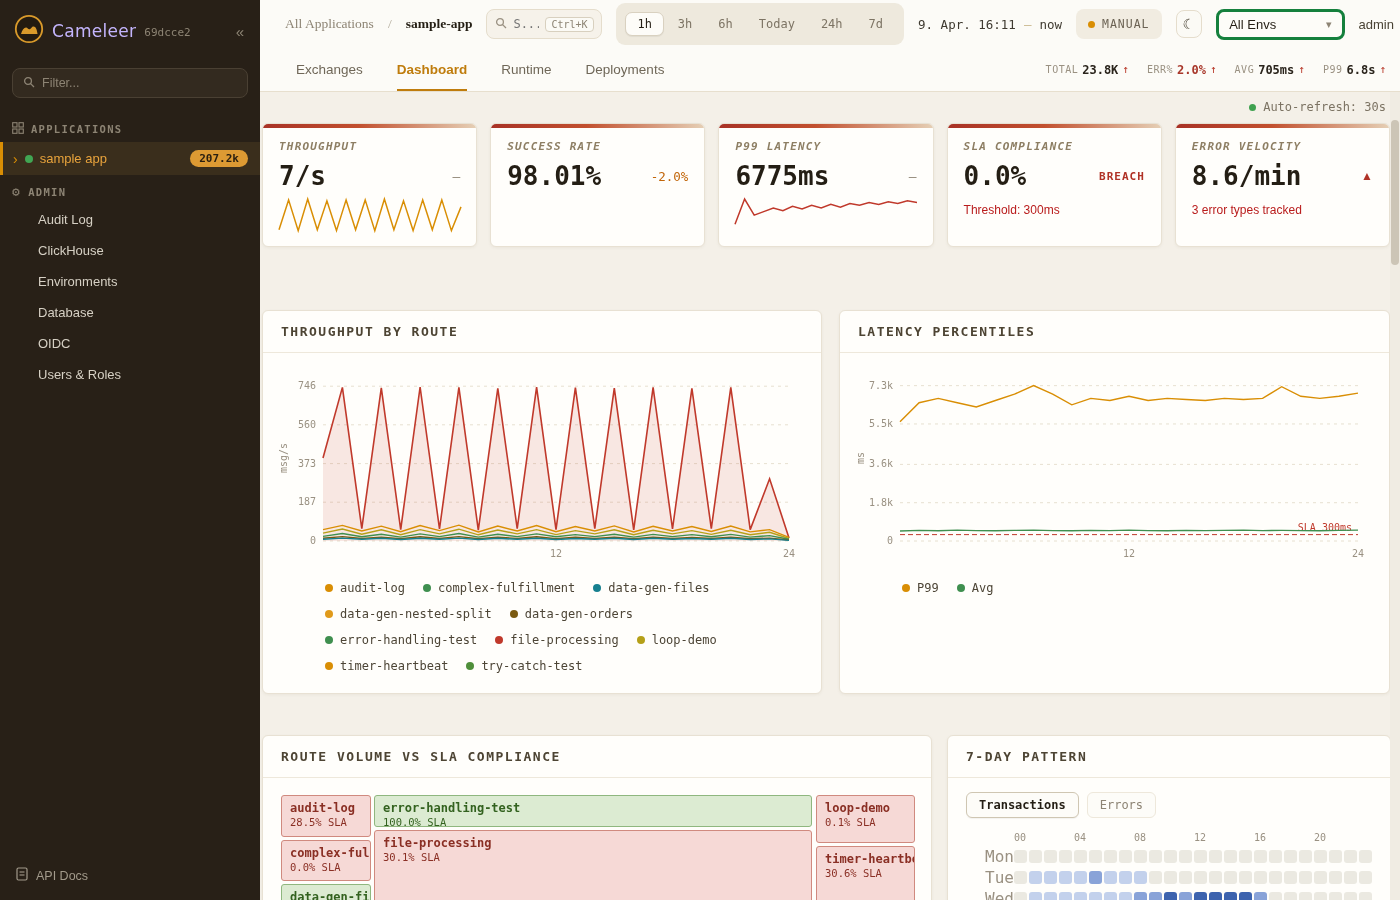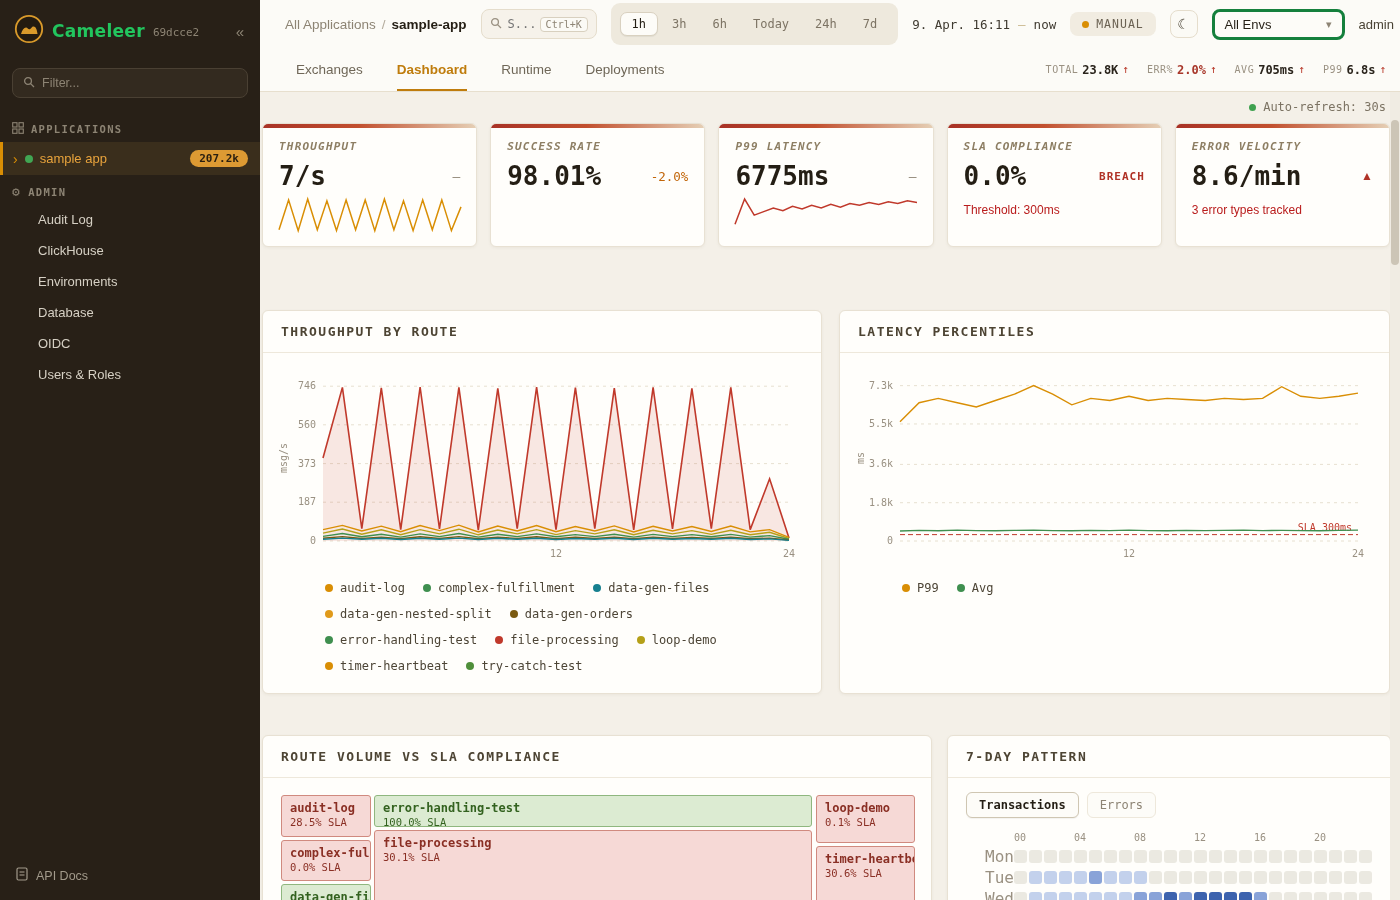--- a/index.html
+++ b/index.html
@@ -3,21 +3,21 @@
 <meta charset="utf-8">
 <style>
   * { margin:0; padding:0; box-sizing:border-box; }
   html,body { width:1400px; height:900px; overflow:hidden; }
   body { font-family:"Liberation Sans", sans-serif; background:#f4f0e8; color:#241e14; }
   .app { position:relative; width:1400px; height:900px; overflow:hidden; display:flex; }
 
   
   .sidebar { width:260px; min-width:260px; height:900px; background:#282017; display:flex; flex-direction:column; position:relative; }
   .sb-head { display:flex; align-items:center; gap:8px; padding:14px 12px 12px 14px; }
-  .brand { font-family:"DejaVu Sans", sans-serif; font-weight:bold; font-size:17px; color:#22c55e; letter-spacing:.3px; }
+  .brand { font-family:"DejaVu Sans", sans-serif; font-weight:normal; font-size:17px; color:#c4b5fd; letter-spacing:.3px; }
   .build { font-family:"DejaVu Sans Mono", monospace; font-size:11px; color:#8d8474; margin-top:3px; }
   .collapse { margin-left:auto; color:#8d8474; font-size:15px; cursor:pointer; padding:0 4px; }
   .sb-filter { margin:8px 12px 14px 12px; display:flex; align-items:center; gap:7px; background:#332a1f; border:1px solid #4a4033; border-radius:8px; height:30px; padding:0 10px; }
   .sb-filter input { background:transparent; border:none; outline:none; color:#b8b0a2; font-size:12.5px; width:100%; font-family:"Liberation Sans", sans-serif; }
   .sb-filter input::placeholder { color:#8d8474; }
   .sb-section { display:flex; align-items:center; gap:7px; padding:10px 12px 6px 12px; color:#8d8474; font-size:10.5px; font-weight:bold; letter-spacing:1.3px; font-family:"DejaVu Sans Mono", monospace; }
   .sb-app { display:flex; align-items:center; gap:7px; padding:8px 12px 8px 10px; background:#3a2e1c; border-left:3px solid #d98e04; cursor:pointer; }
   .chev { color:#d98e04; font-size:14px; line-height:1; }
   .dot-green { width:8px; height:8px; border-radius:50%; background:#41a653; }
   .app-name { color:#e8a33c; font-size:13px; }
@@ -25,30 +25,30 @@
   .sb-item { padding:8px 14px 8px 38px; color:#d6d0c4; font-size:13px; cursor:pointer; }
   .sb-footer { margin-top:auto; display:flex; align-items:center; gap:8px; padding:14px 16px 16px 16px; color:#a29a8b; font-size:12.5px; cursor:pointer; }
   .gear-glyph { font-size:13px; line-height:1; }
 
   
   .main { flex:1; display:flex; flex-direction:column; height:900px; overflow:hidden; }
   .topbar { height:48px; min-height:48px; background:#fcfbf7; display:flex; align-items:center; gap:14px; padding:0 6px 0 25px; overflow:hidden; }
   .crumb-root { color:#8d8474; font-size:13.5px; white-space:nowrap; }
   .crumb-sep { color:#b3ab9c; font-size:13.5px; }
   .crumb-cur { color:#241e14; font-weight:bold; font-size:13.5px; white-space:nowrap; }
-  .breadcrumb { display:flex; gap:6px; align-items:flex-end; }
+  .breadcrumb { display:flex; gap:14px; align-items:flex-end;font-family:Liberation Serif, serif; }
   .searchbox { display:flex; align-items:center; gap:6px; background:#f6f2ea; border:1px solid #e5ddcc; border-radius:8px; height:30px; padding:0 8px; width:116px; }
   .searchbox input { width:26px; background:transparent; border:none; outline:none; font-family:"DejaVu Sans Mono", monospace; font-size:12px; color:#8d8474; }
   .kbd { border:1px solid #d8d0bf; background:#fbfaf5; border-radius:4px; font-family:"DejaVu Sans Mono", monospace; font-size:10px; color:#8d8474; padding:1px 5px; white-space:nowrap; }
   .time-ctl { display:flex; gap:2px; background:#eee9dd; border-radius:9px; padding:9px; }
   .range-btn { font-family:"DejaVu Sans Mono", monospace; font-size:12px; padding:4px 11px; border-radius:7px; border:1px solid transparent; background:transparent; color:#7d7464; cursor:pointer; white-space:nowrap; }
   .range-btn.active { background:#fdfcf8; border-color:#d9d1c0; color:#241e14; box-shadow:0 1px 1px rgba(0,0,0,.06); }
   .daterange { display:flex; gap:8px; align-items:center; font-family:"DejaVu Sans Mono", monospace; font-size:12.5px; color:#3f3a30; white-space:nowrap; }
   .daterange .sep { color:#c9b68c; }
-  .manual-btn { display:flex; align-items:center; gap:7px; background:#f1ece1; border:none; border-radius:8px; height:24px; padding:0 12px; font-family:"DejaVu Sans Mono", monospace; font-size:11.5px; letter-spacing:1px; color:#6b6253; cursor:pointer; white-space:nowrap; }
+  .manual-btn { display:flex; align-items:center; gap:7px; background:#f1ece1; border:none; border-radius:8px; height:30px; padding:0 12px; font-family:"DejaVu Sans Mono", monospace; font-size:11.5px; letter-spacing:1px; color:#6b6253; cursor:pointer; white-space:nowrap; }
   .dot-orange { width:7px; height:7px; border-radius:50%; background:#d98e04; }
   .moon-btn { width:28px; height:28px; border:1px solid #e5ddcc; background:#fbfaf5; border-radius:8px; color:#4a4335; font-size:14px; cursor:pointer; display:flex; align-items:center; justify-content:center; }
   .env-select { display:flex; align-items:center; justify-content:space-between; width:134px; background:#fdfcf8; border:3px solid #15803d; border-radius:8px; height:31px; padding:0 10px; font-size:13px; color:#241e14; cursor:pointer; }
   .env-select .chevron { color:#8d8474; font-size:11px; }
   .userlabel { font-size:13px; color:#4a4335; white-space:nowrap; }
 
   .tabbar { height:44px; min-height:44px; background:#fcfbf7; border-bottom:1px solid #e7dfce; display:flex; align-items:stretch; padding-left:36px; }
   .tab { display:flex; align-items:center; margin-right:34px; font-size:13.5px; color:#6f6758; border-bottom:2px solid transparent; cursor:pointer; padding-top:2px; }
   .tab.active { color:#bf7c0c; font-weight:bold; border-bottom-color:#bf7c0c; }
   .tab-stats { margin-left:auto; display:flex; align-items:center; gap:18px; padding-right:14px; font-family:"DejaVu Sans Mono", monospace; }

